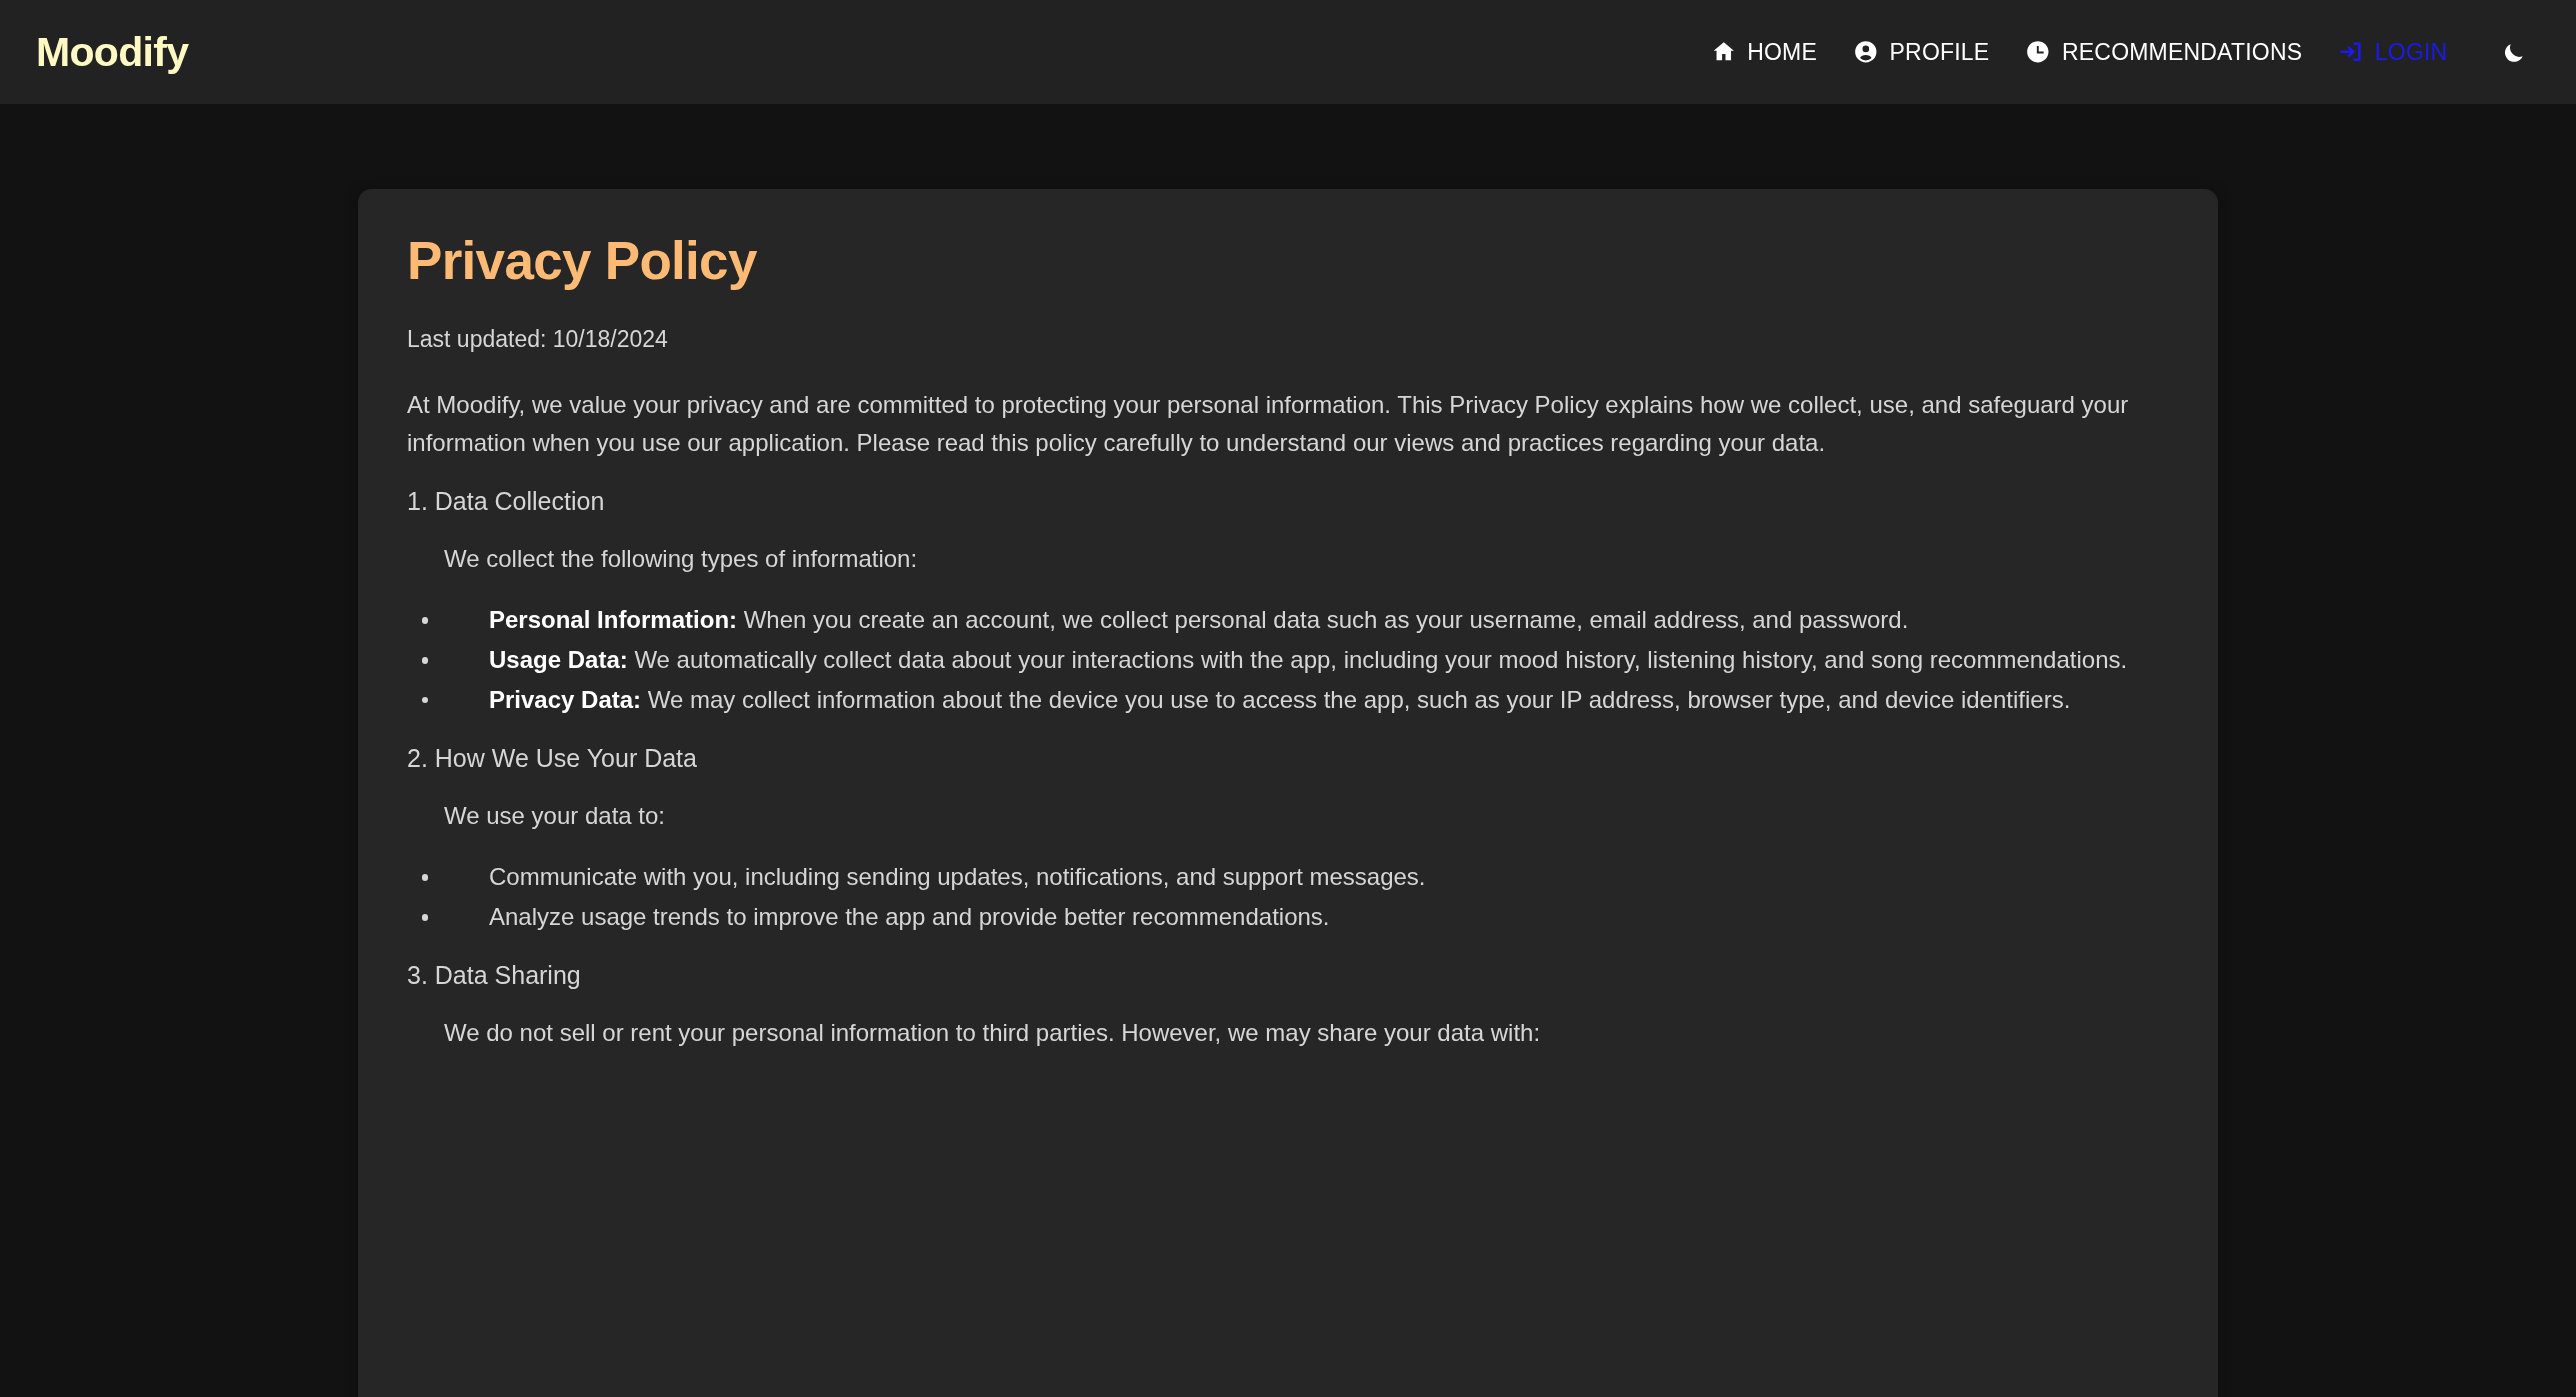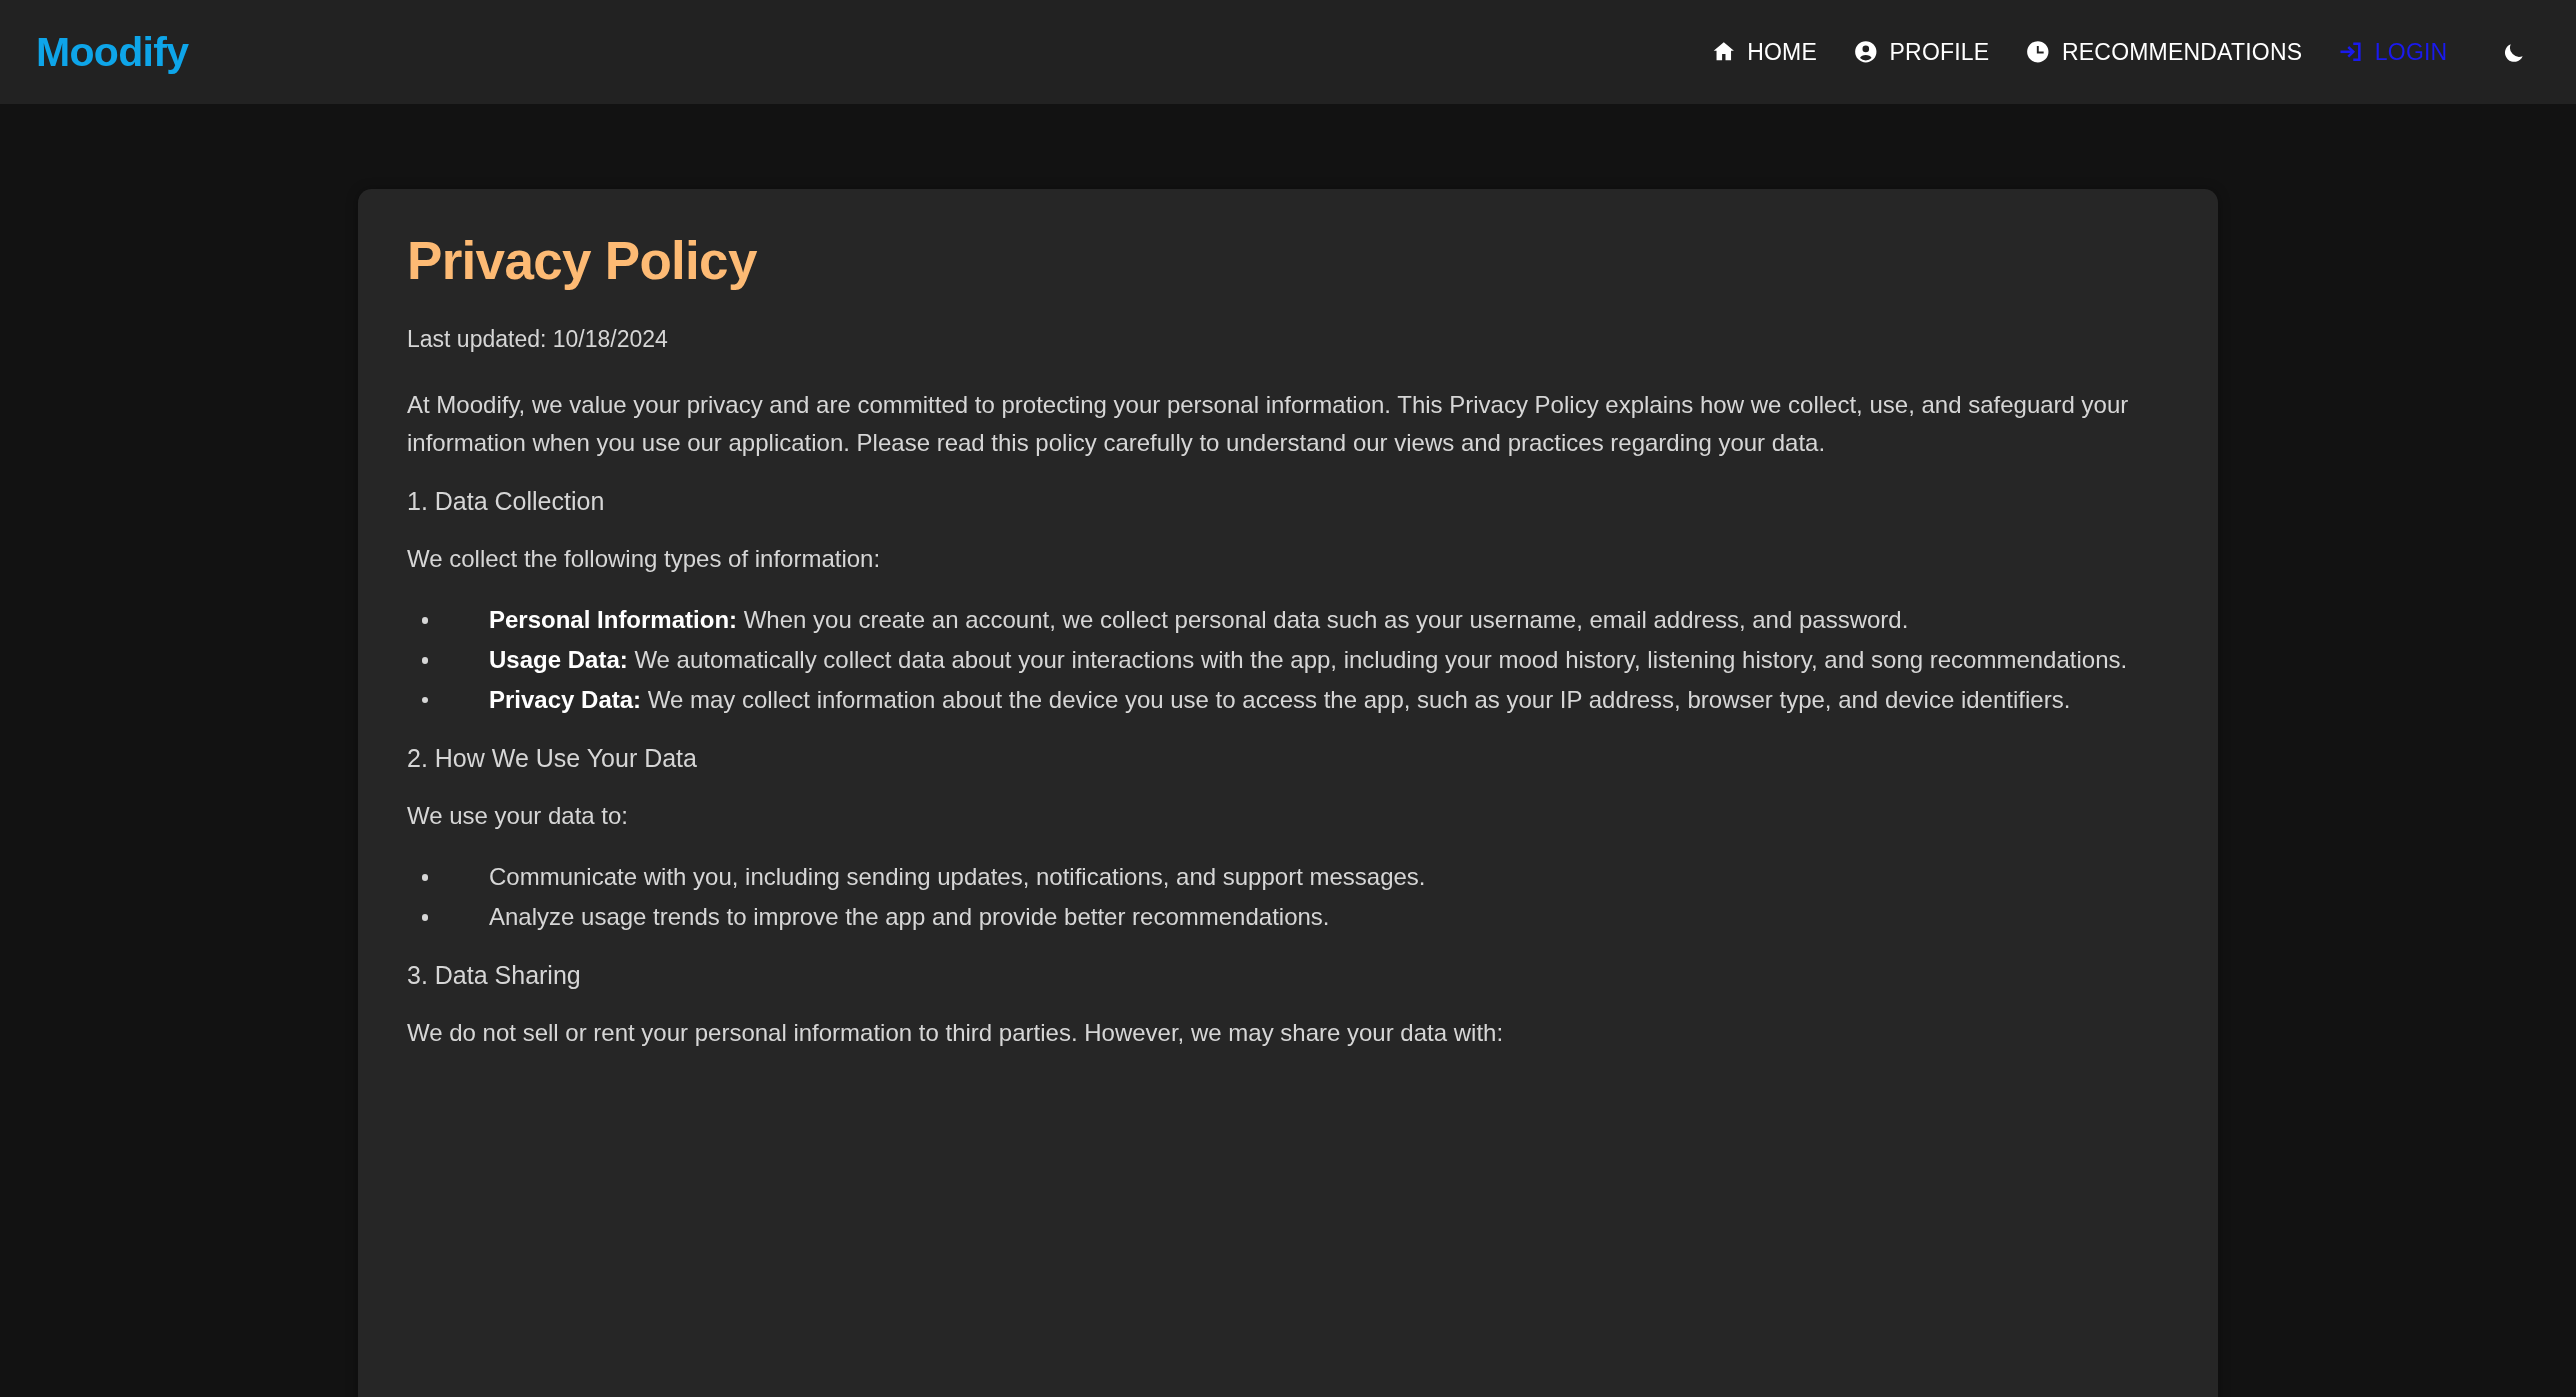--- a/index.html
+++ b/index.html
@@ -22,21 +22,21 @@
     background: #222222;
     display: flex;
     align-items: center;
     justify-content: space-between;
     padding: 0 39px 0 36px;
     position: relative;
     z-index: 10;
   }
 
   .brand {
-    color: #0ea5e9;
+    color: #fef9c3;
     font-size: 41px;
     font-weight: 700;
     letter-spacing: -0.7px;
     line-height: 1;
     user-select: none;
   }
 
   .nav-links {
     display: flex;
     align-items: center;
@@ -128,20 +128,21 @@
     text-underline-offset: 5.1px;
     margin-bottom: 24px;
     display: inline-block;
   }
 
   .lead {
     color: #d6d6d6;
     font-size: 24px;
     line-height: 1.55;
     margin-bottom: 24px;
+    margin-left: 37px;
   }
 
   ul.policy-list {
     list-style: none;
     margin: 0 0 25.6px 0;
     padding: 0;
   }
 
   ul.policy-list li {
     position: relative;

